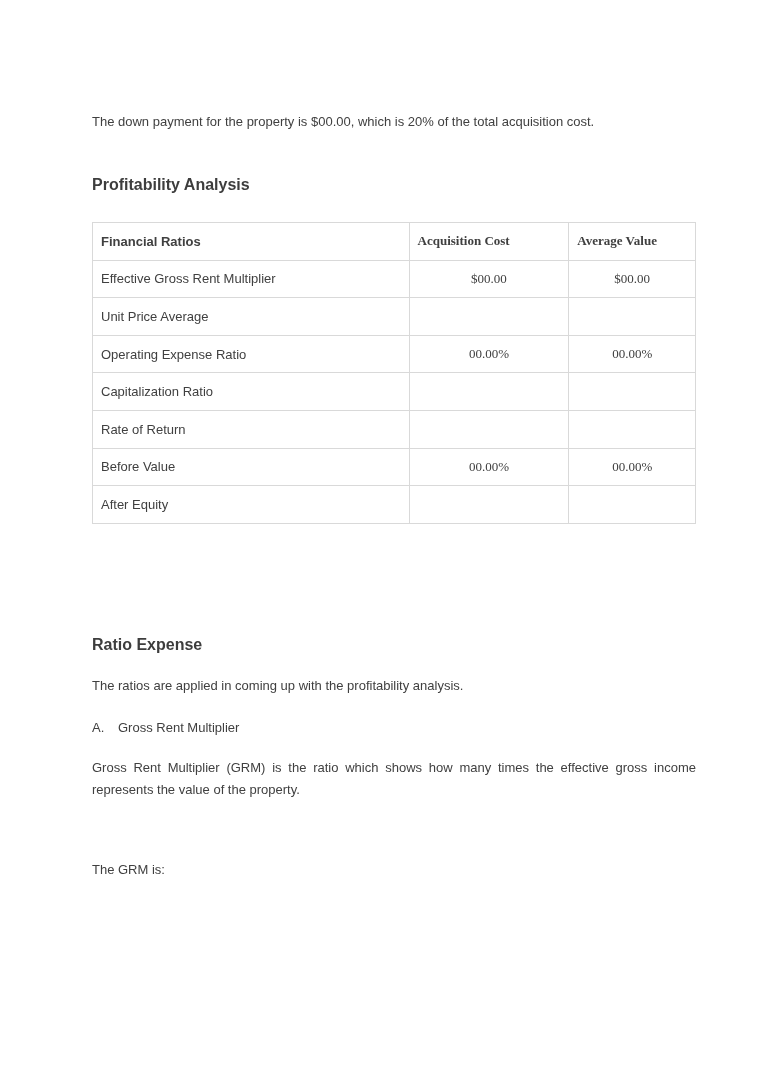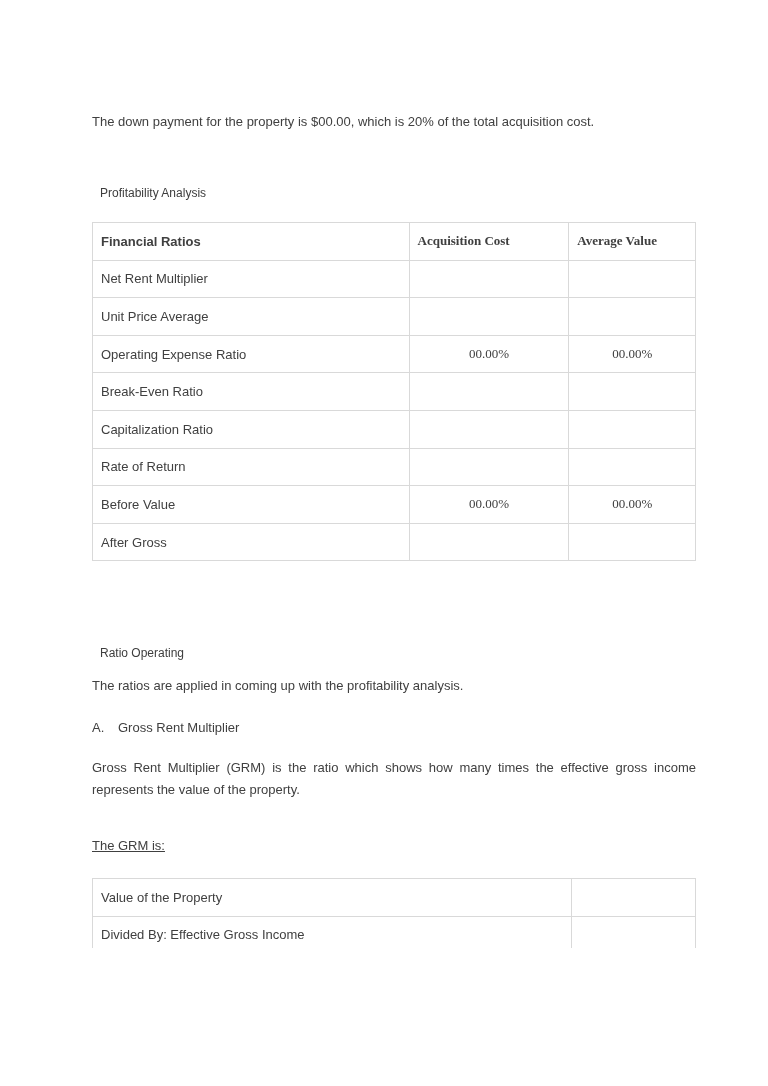--- a/index.html
+++ b/index.html
@@ -7,21 +7,21 @@
     position: relative;
     width: 768px;
     height: 948px;
     background: #ffffff;
     font-family: "Liberation Sans", sans-serif;
     color: #404040;
     overflow: hidden;
   }
   .block { position: absolute; left: 92px; width: 604px; }
   .para { margin: 0; font-size: 13px; line-height: 20px; color: #404040; }
-  .heading { margin: 8px; font-size: 12px; line-height: 20px; font-weight: normal; color: #3d3d3d; }
+  .heading { margin: 0; font-size: 16px; line-height: 20px; font-weight: bold; color: #3d3d3d; }
   .justify { text-align: justify; text-align-last: left; line-height: 22px; }
 
   .list-line { display: flex; align-items: baseline; }
   .list-marker { display: inline-block; width: 26px; }
 
   table.doc-table {
     border-collapse: collapse;
     width: 100%;
     font-size: 13px;
     color: #404040;
@@ -64,92 +64,65 @@
           <col class="ratios-col-acq">
           <col class="ratios-col-mkt">
       </colgroup>
       <tbody>
           <tr>
         <th>Financial Ratios</th>
         <th class="c-center">Acquisition Cost</th>
         <th class="c-center">Average Value</th>
       </tr>
       <tr>
-        <td>Net Rent Multiplier</td>
-        <td class="c-center"></td>
-        <td class="c-center"></td>
+        <td>Effective Gross Rent Multiplier</td>
+        <td class="c-center">$00.00</td>
+        <td class="c-center">$00.00</td>
       </tr>
       <tr>
         <td>Unit Price Average</td>
         <td class="c-center"></td>
         <td class="c-center"></td>
       </tr>
       <tr>
         <td>Operating Expense Ratio</td>
         <td class="c-center">00.00%</td>
         <td class="c-center">00.00%</td>
-      </tr>
-      <tr>
-        <td>Break-Even Ratio</td>
-        <td class="c-center"></td>
-        <td class="c-center"></td>
       </tr>
       <tr>
         <td>Capitalization Ratio</td>
         <td class="c-center"></td>
         <td class="c-center"></td>
       </tr>
       <tr>
         <td>Rate of Return</td>
         <td class="c-center"></td>
         <td class="c-center"></td>
       </tr>
       <tr>
         <td>Before Value</td>
         <td class="c-center">00.00%</td>
         <td class="c-center">00.00%</td>
       </tr>
       <tr>
-        <td>After Gross</td>
+        <td>After Equity</td>
         <td class="c-center"></td>
         <td class="c-center"></td>
       </tr>
     </tbody>
       </table>
   </div>
 
-  <h2 class="block heading" style="top:635px;">Ratio Operating</h2>
+  <h2 class="block heading" style="top:635px;">Ratio Expense</h2>
 
   <p class="block para" style="top:676px;">The ratios are applied in coming up with the profitability analysis.</p>
 
   <div class="block para list-line" style="top:718px;">
     <span class="list-marker">A.</span>
     <span>Gross Rent Multiplier</span>
   </div>
 
   <p class="block para justify" style="top:757px;">Gross Rent Multiplier (GRM) is the ratio which shows how many times the effective gross income represents the value of the property.</p>
 
-  <p class="block para" style="top:836px;text-decoration:underline;">The GRM is:</p>
+  <p class="block para" style="top:860px;">The GRM is:</p>
 
-  <div class="block" style="top:878px;">
-    <table class="doc-table">
-      <colgroup>
-        <col class="grm-col-label">
-          <col class="grm-col-value">
-      </colgroup>
-      <tbody>
-          <tr>
-        <td>Value of the Property</td>
-        <td class="c-center"></td>
-      </tr>
-      <tr>
-        <td>Divided By: Effective Gross Income</td>
-        <td class="c-center"></td>
-      </tr>
-      <tr>
-        <td class="c-bold">Total</td>
-        <td class="c-center c-bold">00.00%</td>
-      </tr>
-    </tbody>
-      </table>
-  </div>
 
 </div>
 
 </body></html>

